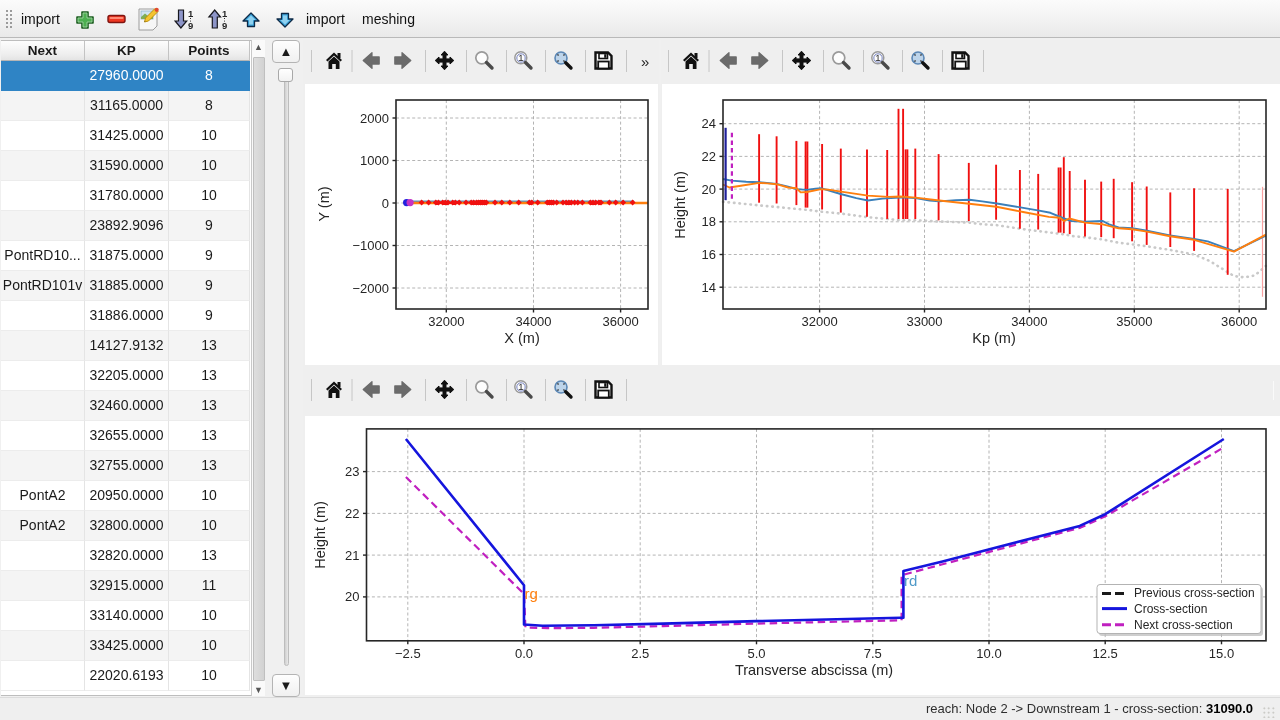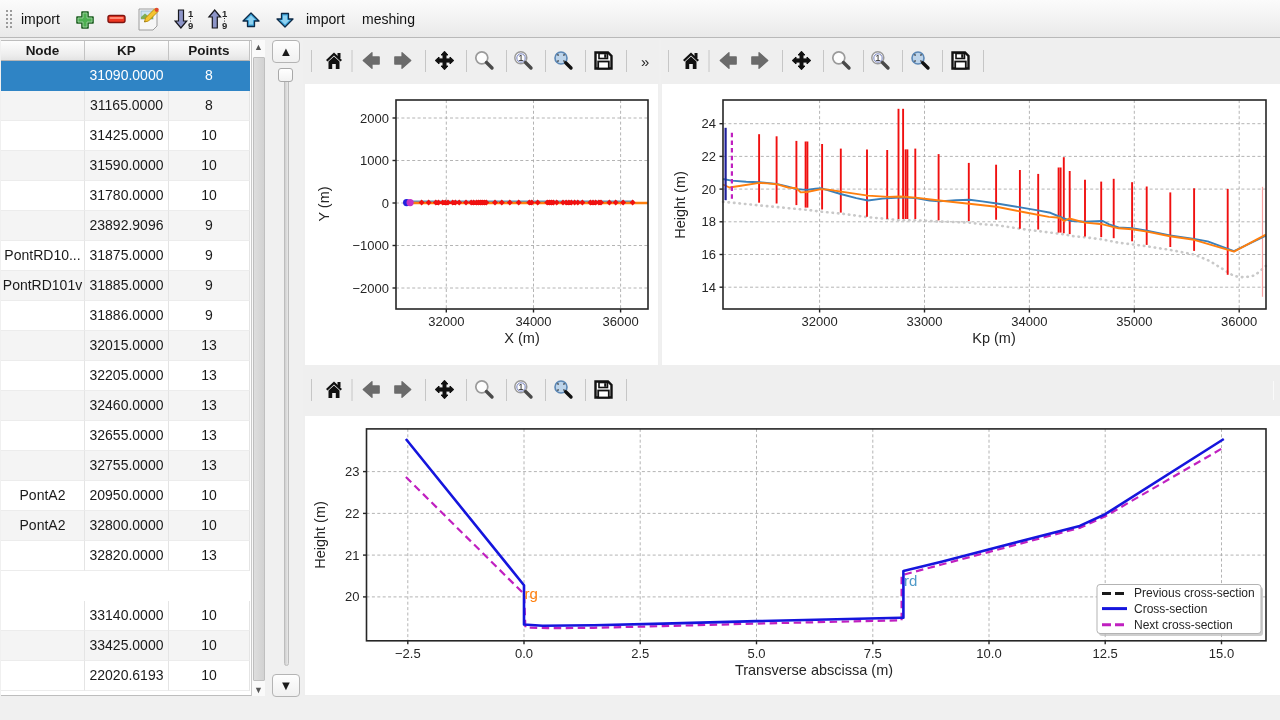--- a/index.html
+++ b/index.html
@@ -76,26 +76,26 @@
         <text x="222" y="16.5" font-size="9.5" font-weight="bold" fill="#111" stroke="none">1</text>
         <text x="222" y="29" font-size="9.5" font-weight="bold" fill="#111" stroke="none">9</text>
         <line x1="224.5" y1="18" x2="224.5" y2="22" stroke="#333" stroke-width="1" stroke-dasharray="1 1.6"></line>
 <path d="M251 13 l8 8 h-4.5 v5.5 h-7 v-5.5 h-4.5 z" fill="#3fa9e0" stroke="#0d2a47" stroke-width="1.3" stroke-linejoin="round"></path>
         <path d="M251 15.5 l4.5 4.5 h-2.5 v4.5 h-4 v-4.5 h-2.5 z" fill="#9ed8f2" opacity="0.85"></path>
 <path d="M285 27 l-8 -8 h4.5 v-5.5 h7 v5.5 h4.5 z" fill="#3fa9e0" stroke="#0d2a47" stroke-width="1.3" stroke-linejoin="round"></path>
         <path d="M285 24.5 l-4.5 -4.5 h2.5 v-4.5 h4 v4.5 h2.5 z" fill="#9ed8f2" opacity="0.85"></path>
 </svg>
     </div>
 <div id="tablewrap" class="abs">
-<div class="th" style="left:0;width:84px">Node</div>
+<div class="th" style="left:0;width:84px">Next</div>
 <div class="th" style="left:84px;width:84px">KP</div>
 <div class="th" style="left:168px;width:81px">Points</div>
 <div class="tr sel" style="top:20px">
         <div class="td" style="left:0;width:84px"></div>
-        <div class="td" style="left:84px;width:84px">31090.0000</div>
+        <div class="td" style="left:84px;width:84px">27960.0000</div>
         <div class="td" style="left:168px;width:81px">8</div>
       </div>
 <div class="tr alt" style="top:50px">
         <div class="td" style="left:0;width:84px"></div>
         <div class="td" style="left:84px;width:84px">31165.0000</div>
         <div class="td" style="left:168px;width:81px">8</div>
       </div>
 <div class="tr " style="top:80px">
         <div class="td" style="left:0;width:84px"></div>
         <div class="td" style="left:84px;width:84px">31425.0000</div>
@@ -126,21 +126,21 @@
         <div class="td" style="left:84px;width:84px">31885.0000</div>
         <div class="td" style="left:168px;width:81px">9</div>
       </div>
 <div class="tr " style="top:260px">
         <div class="td" style="left:0;width:84px"></div>
         <div class="td" style="left:84px;width:84px">31886.0000</div>
         <div class="td" style="left:168px;width:81px">9</div>
       </div>
 <div class="tr alt" style="top:290px">
         <div class="td" style="left:0;width:84px"></div>
-        <div class="td" style="left:84px;width:84px">32015.0000</div>
+        <div class="td" style="left:84px;width:84px">14127.9132</div>
         <div class="td" style="left:168px;width:81px">13</div>
       </div>
 <div class="tr " style="top:320px">
         <div class="td" style="left:0;width:84px"></div>
         <div class="td" style="left:84px;width:84px">32205.0000</div>
         <div class="td" style="left:168px;width:81px">13</div>
       </div>
 <div class="tr alt" style="top:350px">
         <div class="td" style="left:0;width:84px"></div>
         <div class="td" style="left:84px;width:84px">32460.0000</div>
@@ -163,20 +163,25 @@
       </div>
 <div class="tr alt" style="top:470px">
         <div class="td" style="left:0;width:84px">PontA2</div>
         <div class="td" style="left:84px;width:84px">32800.0000</div>
         <div class="td" style="left:168px;width:81px">10</div>
       </div>
 <div class="tr " style="top:500px">
         <div class="td" style="left:0;width:84px"></div>
         <div class="td" style="left:84px;width:84px">32820.0000</div>
         <div class="td" style="left:168px;width:81px">13</div>
+      </div>
+<div class="tr alt" style="top:530px">
+        <div class="td" style="left:0;width:84px"></div>
+        <div class="td" style="left:84px;width:84px">32915.0000</div>
+        <div class="td" style="left:168px;width:81px">11</div>
       </div>
 <div class="tr " style="top:560px">
         <div class="td" style="left:0;width:84px"></div>
         <div class="td" style="left:84px;width:84px">33140.0000</div>
         <div class="td" style="left:168px;width:81px">10</div>
       </div>
 <div class="tr alt" style="top:590px">
         <div class="td" style="left:0;width:84px"></div>
         <div class="td" style="left:84px;width:84px">33425.0000</div>
         <div class="td" style="left:168px;width:81px">10</div>
@@ -454,12 +459,16 @@
       <line x1="684.0" y1="224.8" x2="684.0" y2="228.3" stroke="#262626" stroke-width="1.4"></line>
       <text x="684.0" y="241.8" font-size="13" text-anchor="middle">10.0</text>
       <line x1="800.2" y1="224.8" x2="800.2" y2="228.3" stroke="#262626" stroke-width="1.4"></line>
       <text x="800.2" y="241.8" font-size="13" text-anchor="middle">12.5</text>
       <line x1="916.5" y1="224.8" x2="916.5" y2="228.3" stroke="#262626" stroke-width="1.4"></line>
       <text x="916.5" y="241.8" font-size="13" text-anchor="middle">15.0</text>
       <text x="509" y="259" font-size="14.5" text-anchor="middle">Transverse abscissa (m)</text>
       <text x="20" y="119" font-size="14.5" text-anchor="middle" transform="rotate(-90 20 119)">Height (m)</text>
     </svg>
 <div class="abs" style="left:1273px;top:381px;width:1px;height:19px;background:#fafafa"></div>
+<div id="statusbar" class="abs">
+      <div class="abs" style="right:4px;top:8px;width:14px;height:12px;background-image:radial-gradient(circle,#bdbdb8 0.8px,transparent 1px);background-size:4.5px 4.5px"></div>
+      <div id="statustext">reach: Node 2 -&gt; Downstream 1 - cross-section: <b style="color:#000">31090.0</b></div>
+    </div>
 </div>
 </body></html>

